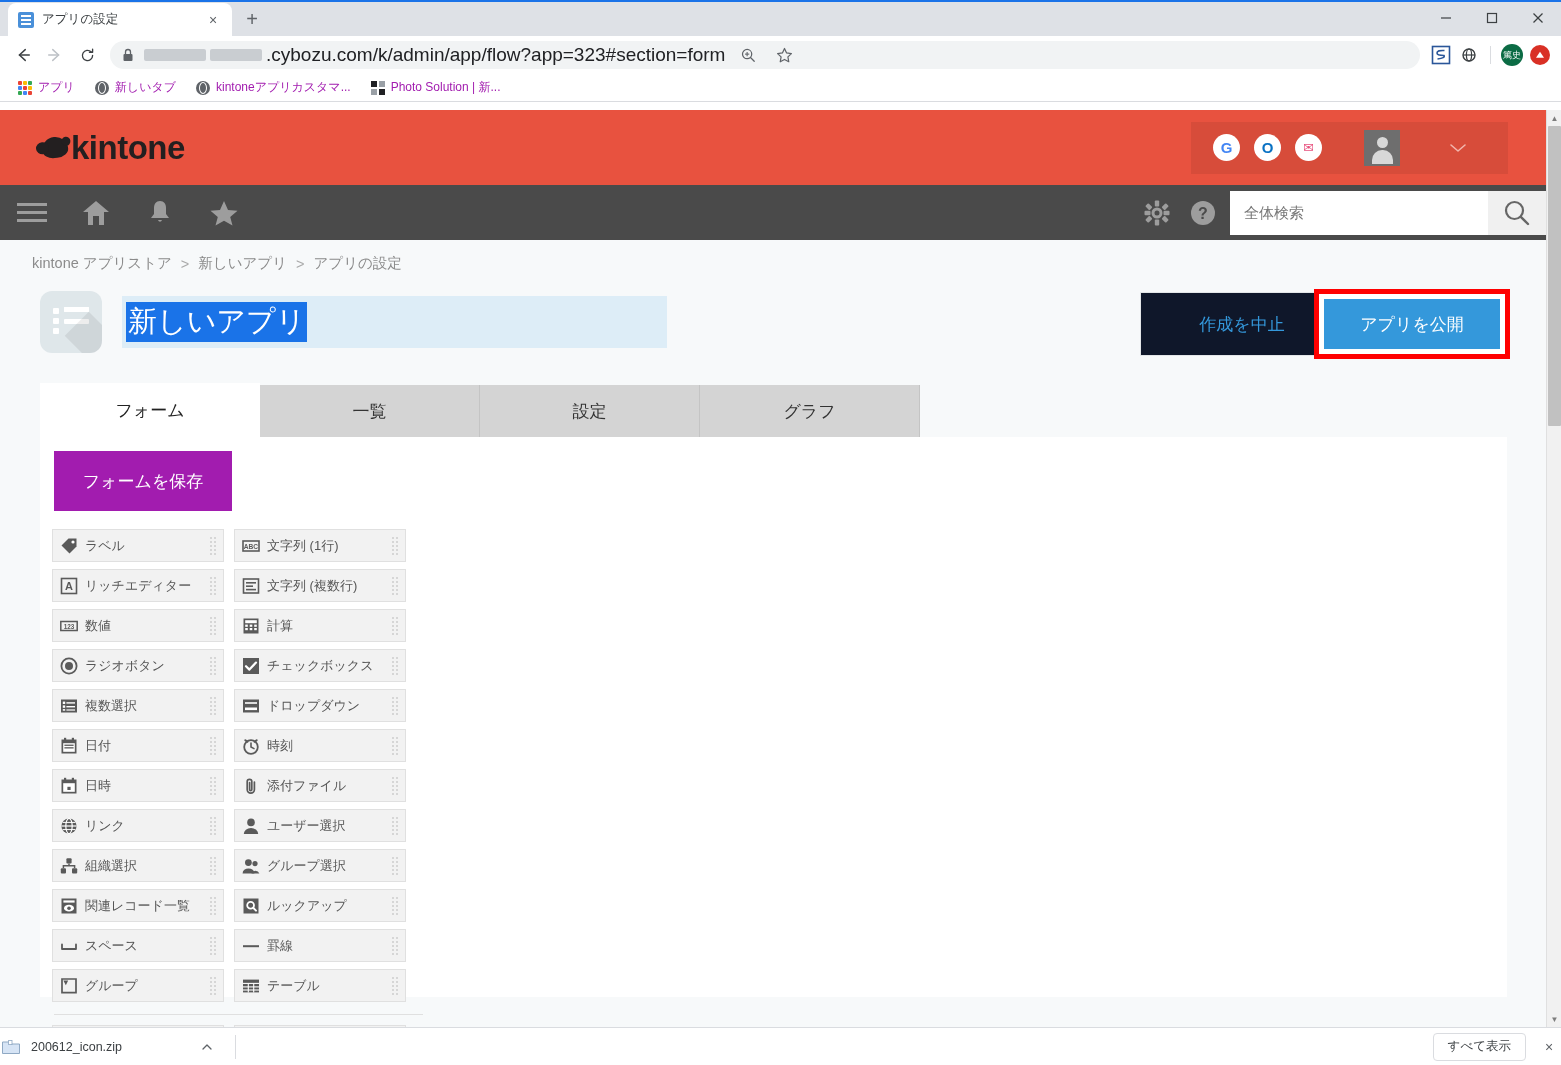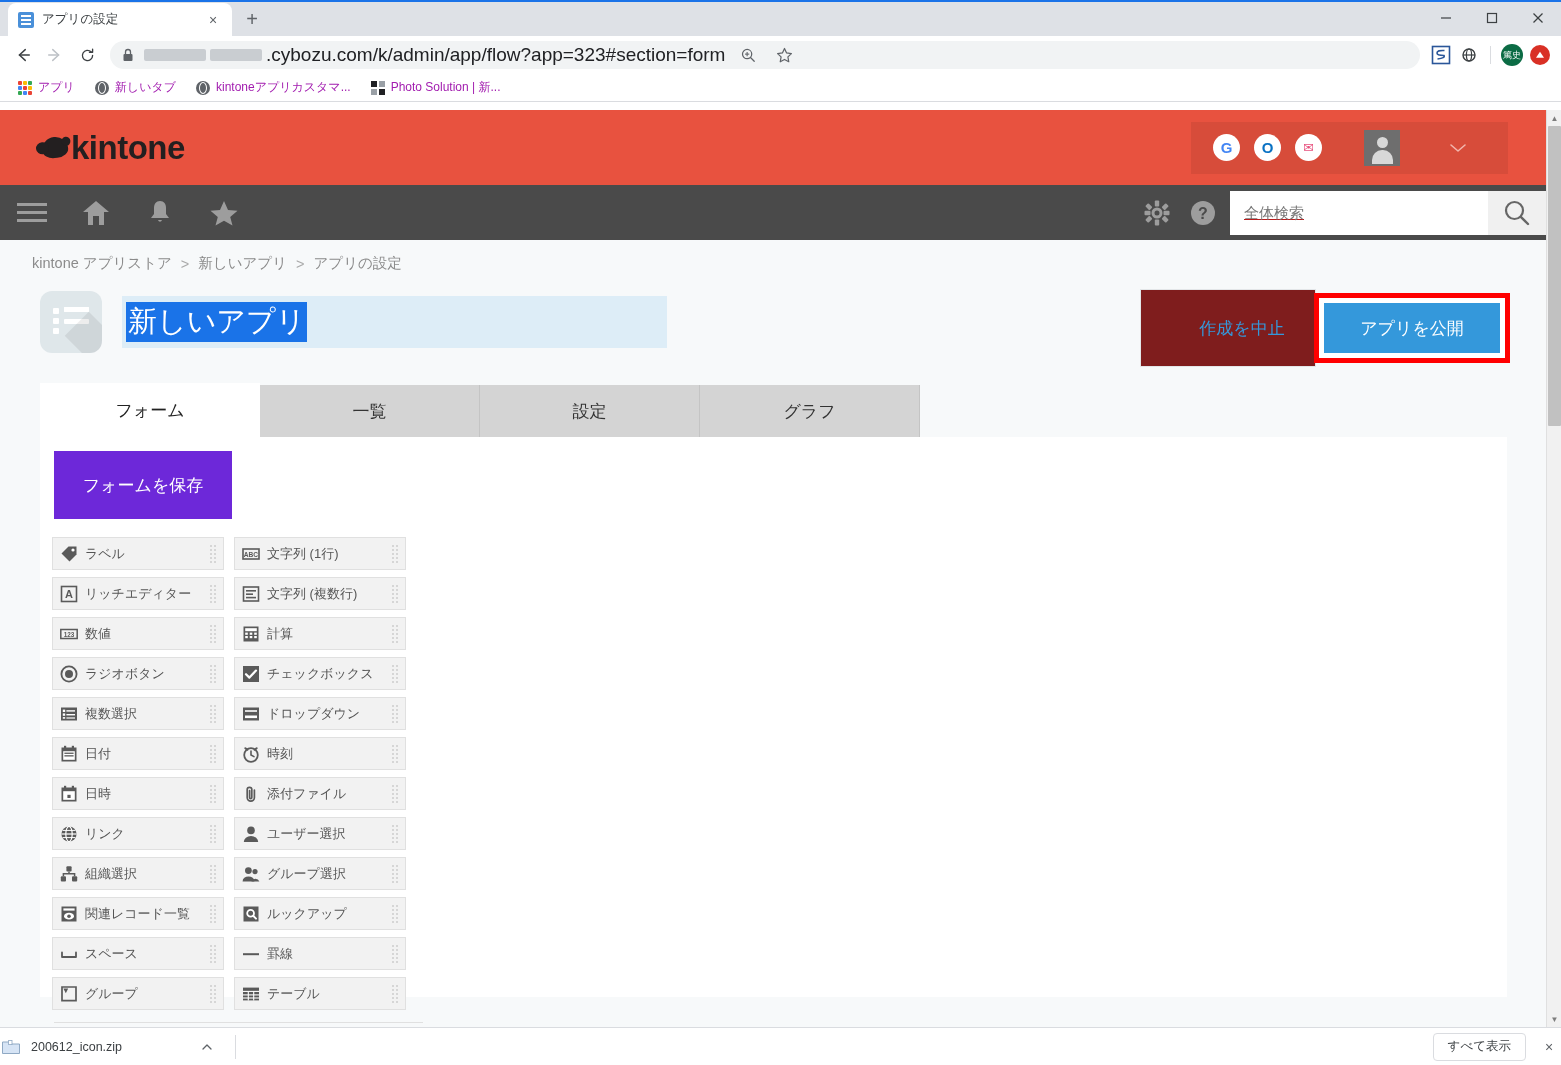--- a/index.html
+++ b/index.html
@@ -172,22 +172,22 @@
     cursor:pointer; }
   .k-nav-right { position:absolute; right:0; top:0; height:55px; display:flex; align-items:center; }
   .k-gear, .k-help {
     width:46px; height:55px; display:flex;align-items:center;justify-content:center;cursor:pointer;
   }
   .k-search {
     width: 258px; height:44px; background:#fff; display:flex; align-items:center;
     padding: 0 14px; margin-left: 4px;
   }
   .k-search input {
-    border:none; outline:none; font-size:15px; color:#b91c1c; width:100%;
-    font-family:"Liberation Sans", sans-serif; background:transparent;text-decoration:underline;
+    border:none; outline:none; font-size:15px; color:#0c4a6e; width:100%;
+    font-family:"Liberation Sans", sans-serif; background:transparent;
   }
   .k-search input::placeholder{ color:#777; }
   .k-search-btn {
     width: 58px; height:44px; background:#f0f0f0; display:flex;align-items:center;
     justify-content:center; cursor:pointer;
   }
 
   
   .breadcrumb {
     font-size: 14.5px; color:#8b8b8b; margin: 14px 0 0 32px; display:flex; gap:9px; align-items:center;
@@ -225,21 +225,21 @@
     margin-left: 20px; width: 545px; height: 52px; background:#ddedf7;
     display:flex; align-items:center; padding: 0 4px;
   }
   .app-title-text {
     font-size: 29px; color:#fff; background:#1a73e8; padding: 1px 2px; line-height:1.3;
   }
   .title-actions {
     position:absolute; right: 36px; top: -2px; display:flex; align-items:center;
   }
   .btn-cancel {
-    width: 176px; height: 78px; background:#7f1d1d; border:1px solid #e3e6e8;
+    width: 176px; height: 64px; background:#0f172a; border:1px solid #e3e6e8;
     color:#3498db; font-size:17px; display:flex;align-items:center;justify-content:center;
     cursor:pointer;
     padding-left:28px;
   }
   .publish-wrap {
     border: 5px solid #ff0000; background:#fff; padding: 5px; margin-left: -2px;
   }
   .btn-publish {
     width: 176px; height: 50px; background:#3498db; color:#fff; font-size:17px;
     display:flex;align-items:center;justify-content:center; cursor:pointer; border:none;
@@ -256,21 +256,21 @@
   .ftab.active { background:#fff; height:54px; color:#222; border-right:none; }
 
   
   .panel {
     margin: 0 0 0 40px; width: 1467px; height: 560px; background:#fff;
     padding: 12px; position:relative;
   }
   .panel-inner { display:flex; height: 100%; }
   .palette { width: 385px; flex:none; padding-right: 10px; position:relative; }
   .btn-save-form {
-    width: 178px; height: 68px; background:#6d28d9; color:#fff; font-size:17px;
+    width: 178px; height: 60px; background:#a21caf; color:#fff; font-size:17px;
     display:flex; align-items:center; justify-content:center; cursor:pointer; border:none;
     margin: 2px 0 18px 2px; font-family:Liberation Mono, monospace;
   }
   .field-grid { display:grid; grid-template-columns: 172px 172px; gap: 7px 10px; }
   .field-item {
     height: 33px; background:#f2f2f2; border:1px solid #e0e0e0;
     display:flex; align-items:center; padding: 0 6px; gap:7px; position:relative;
     cursor:grab; user-select:none;
   }
   .fi-ico { width:19px;height:19px;flex:none;display:flex;align-items:center;justify-content:center;}

